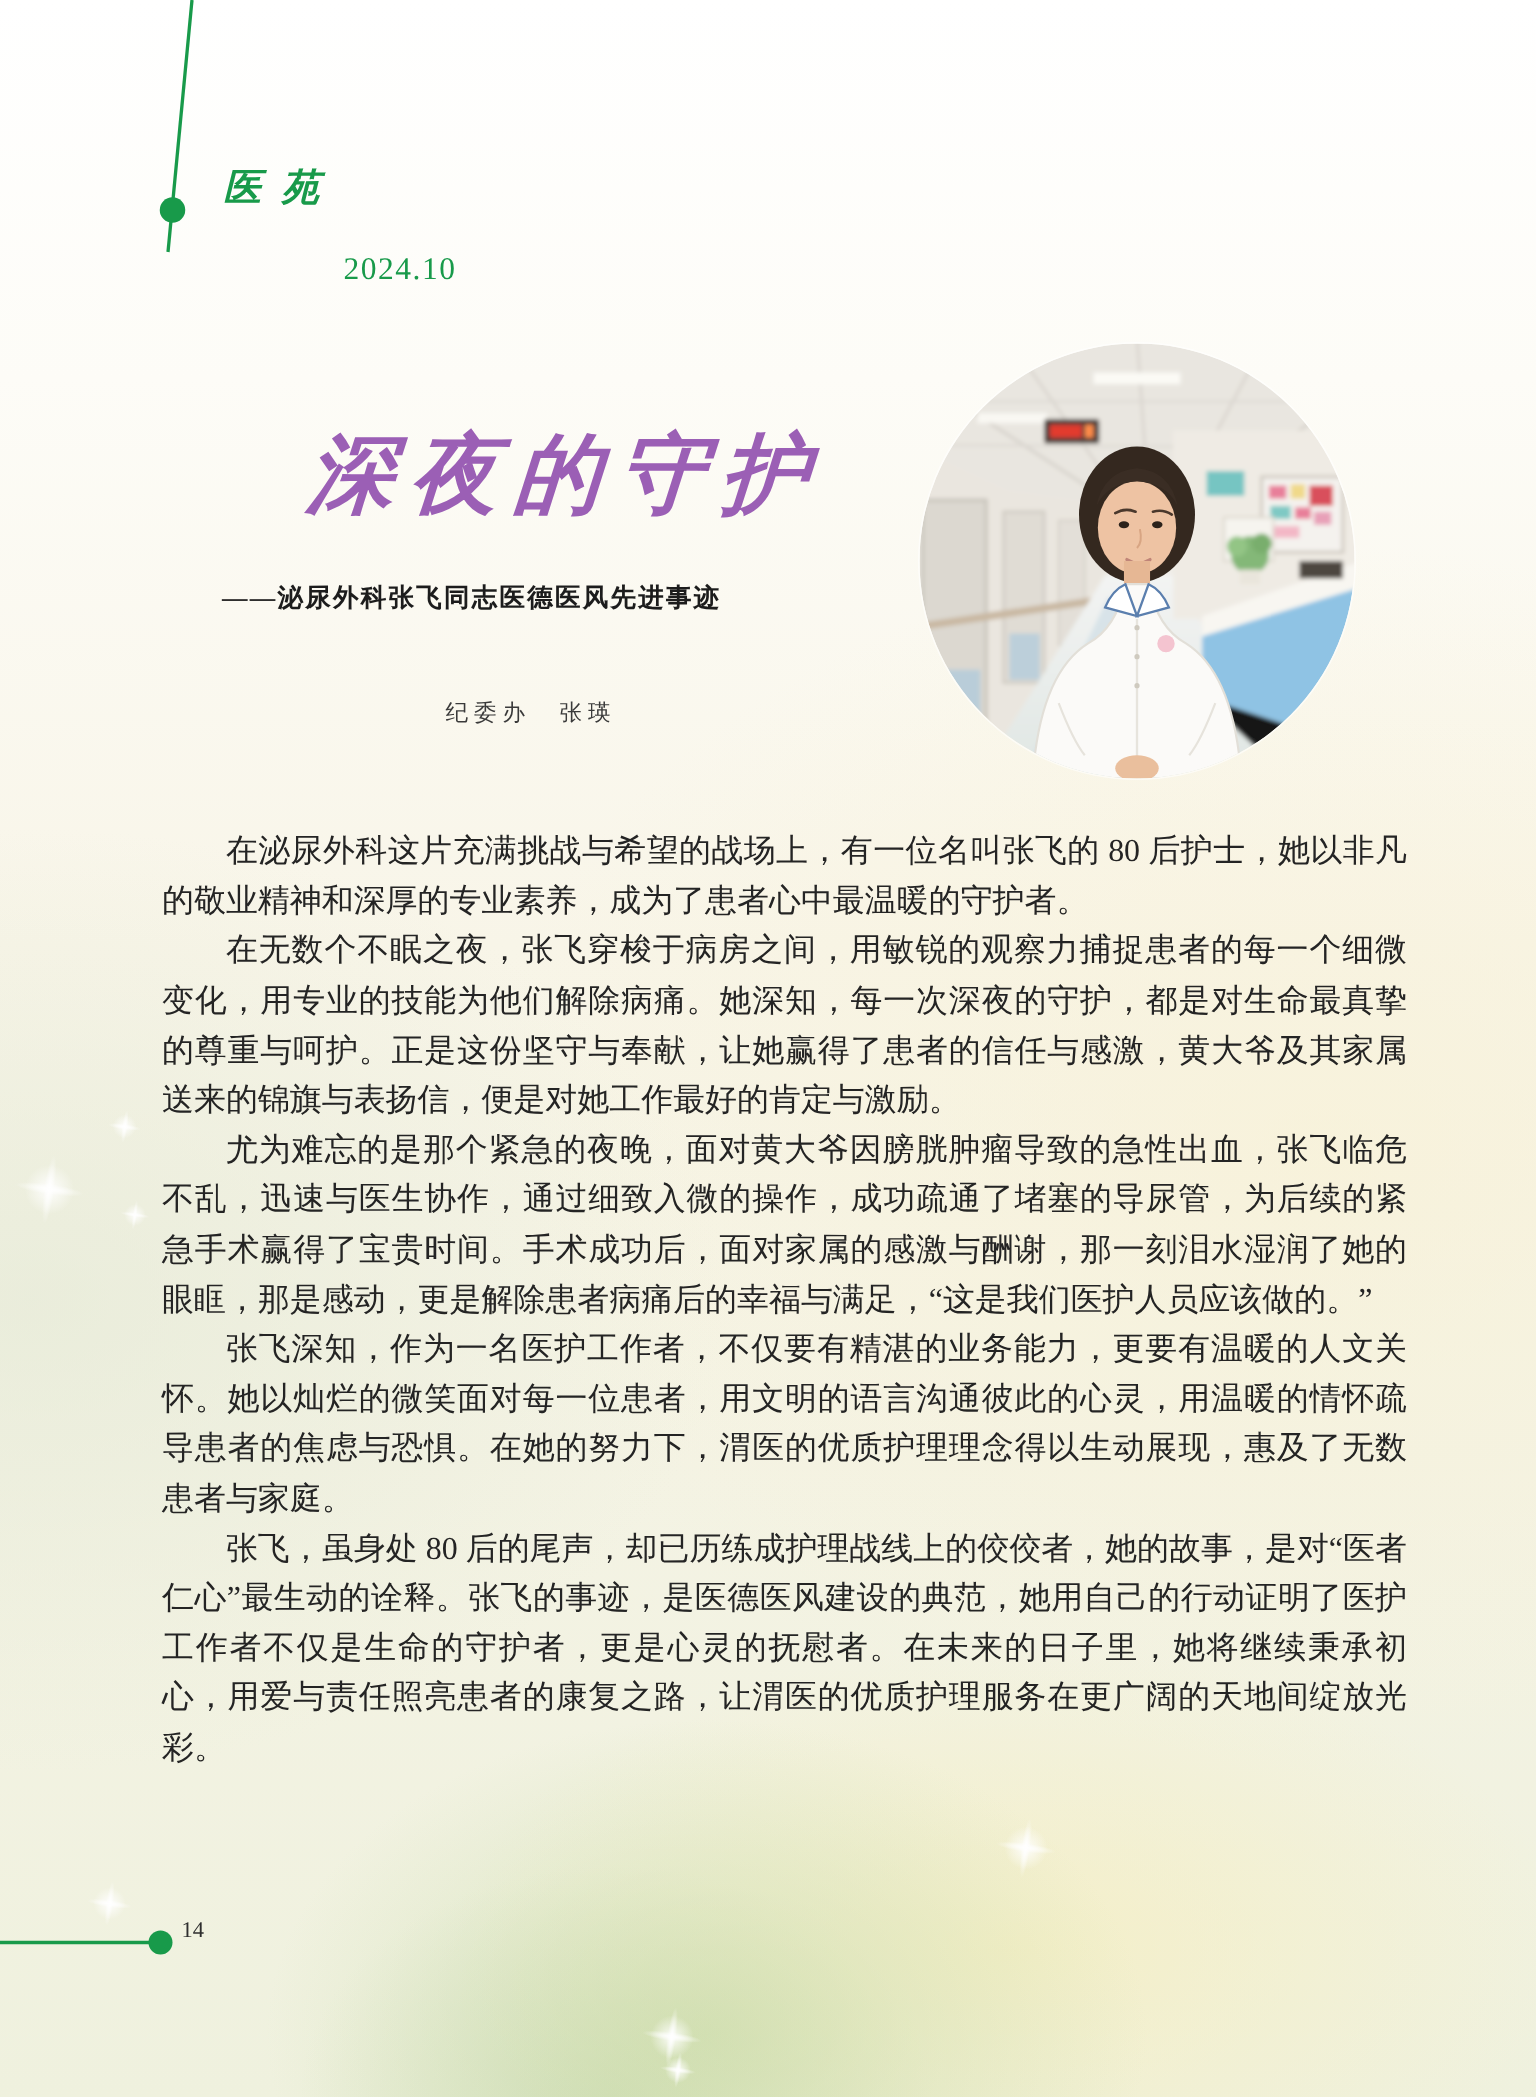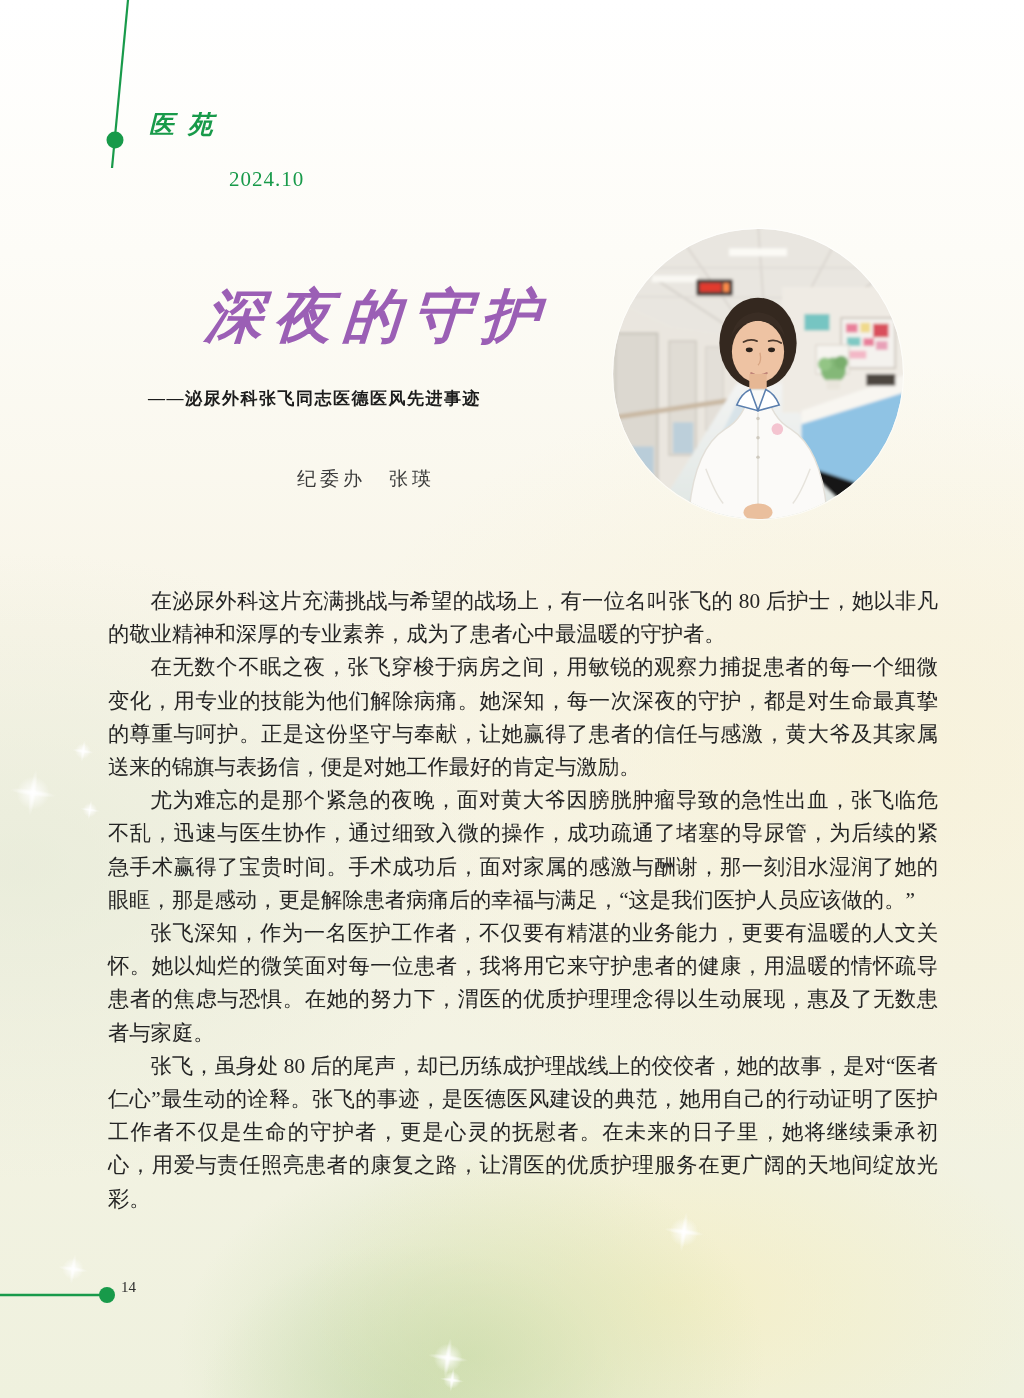--- a/index.html
+++ b/index.html
@@ -24,29 +24,29 @@
   
   .title{
     left:205px;top:278px;font-size:58px;font-weight:bold;font-style:italic;
     letter-spacing:11px;color:var(--purple);margin:0;
     font-family:"DejaVu Serif",cursive,serif;transform:skewX(-4deg);
   }
   .subtitle{
     left:148px;top:387px;font-size:17px;font-weight:bold;color:#1c1c1c;margin:0;
     letter-spacing:1.5px;font-family:"Liberation Serif","DejaVu Serif",serif;
   }
-  .byline{left:297px;top:466px;font-size:19px;color:#3a3a3a;letter-spacing:4px;}
+  .byline{left:297px;top:466px;font-size:15px;color:#3a3a3a;letter-spacing:4px;}
   
   .photo{
     left:613px;top:229px;width:290px;height:290px;border-radius:50%;overflow:hidden;
     box-shadow:0 0 0 1px rgba(255,255,255,0.6);
   }
   .photo svg{display:block;width:100%;height:100%;}
   
-  .article{left:108px;top:551px;width:830px;margin-top:34px;}
+  .article{left:108px;top:551px;width:830px;}
   .article p{
     margin:0;text-indent:2em;text-align:justify;
     font-size:21.3px;line-height:33.2px;color:#242424;
   }
   
   .footer-num{left:121px;top:1279px;font-size:15px;color:#2e2e2e;}
   
   .sparkle{pointer-events:none;
     background:radial-gradient(closest-side,rgba(255,255,255,0.95),rgba(255,255,255,0) 72%);}
   .sparkle::before,.sparkle::after{content:"";position:absolute;left:50%;top:50%;
@@ -163,21 +163,21 @@
         <ellipse cx="150" cy="293" rx="15" ry="9" fill="#eabf9d"></ellipse>
       </g>
     </g>
   </svg>
 </div>
 
 <main class="abs article">
   <p>在泌尿外科这片充满挑战与希望的战场上，有一位名叫张飞的 80 后护士，她以非凡的敬业精神和深厚的专业素养，成为了患者心中最温暖的守护者。</p>
   <p>在无数个不眠之夜，张飞穿梭于病房之间，用敏锐的观察力捕捉患者的每一个细微变化，用专业的技能为他们解除病痛。她深知，每一次深夜的守护，都是对生命最真挚的尊重与呵护。正是这份坚守与奉献，让她赢得了患者的信任与感激，黄大爷及其家属送来的锦旗与表扬信，便是对她工作最好的肯定与激励。</p>
   <p>尤为难忘的是那个紧急的夜晚，面对黄大爷因膀胱肿瘤导致的急性出血，张飞临危不乱，迅速与医生协作，通过细致入微的操作，成功疏通了堵塞的导尿管，为后续的紧急手术赢得了宝贵时间。手术成功后，面对家属的感激与酬谢，那一刻泪水湿润了她的眼眶，那是感动，更是解除患者病痛后的幸福与满足，“这是我们医护人员应该做的。”</p>
-  <p>张飞深知，作为一名医护工作者，不仅要有精湛的业务能力，更要有温暖的人文关怀。她以灿烂的微笑面对每一位患者，我将用它来守护患者的健康，用温暖的情怀疏导患者的焦虑与恐惧。在她的努力下，渭医的优质护理理念得以生动展现，惠及了无数患者与家庭。</p>
+  <p>张飞深知，作为一名医护工作者，不仅要有精湛的业务能力，更要有温暖的人文关怀。她以灿烂的微笑面对每一位患者，用文明的语言沟通彼此的心灵，用温暖的情怀疏导患者的焦虑与恐惧。在她的努力下，渭医的优质护理理念得以生动展现，惠及了无数患者与家庭。</p>
   <p>张飞，虽身处 80 后的尾声，却已历练成护理战线上的佼佼者，她的故事，是对“医者仁心”最生动的诠释。张飞的事迹，是医德医风建设的典范，她用自己的行动证明了医护工作者不仅是生命的守护者，更是心灵的抚慰者。在未来的日子里，她将继续秉承初心，用爱与责任照亮患者的康复之路，让渭医的优质护理服务在更广阔的天地间绽放光彩。</p>
 </main>
 
 <svg class="abs" style="left:0;top:1283px;" width="130" height="24" viewBox="0 0 130 24">
   <line x1="0" y1="12" x2="100" y2="12" stroke="#189a4a" stroke-width="2.4"></line>
   <circle cx="107" cy="12" r="8" fill="#189a4a"></circle>
 </svg>
 <span class="abs footer-num">14</span>
 
 <div class="abs sparkle" style="left:10px;top:770px;width:46px;height:46px;"></div>

